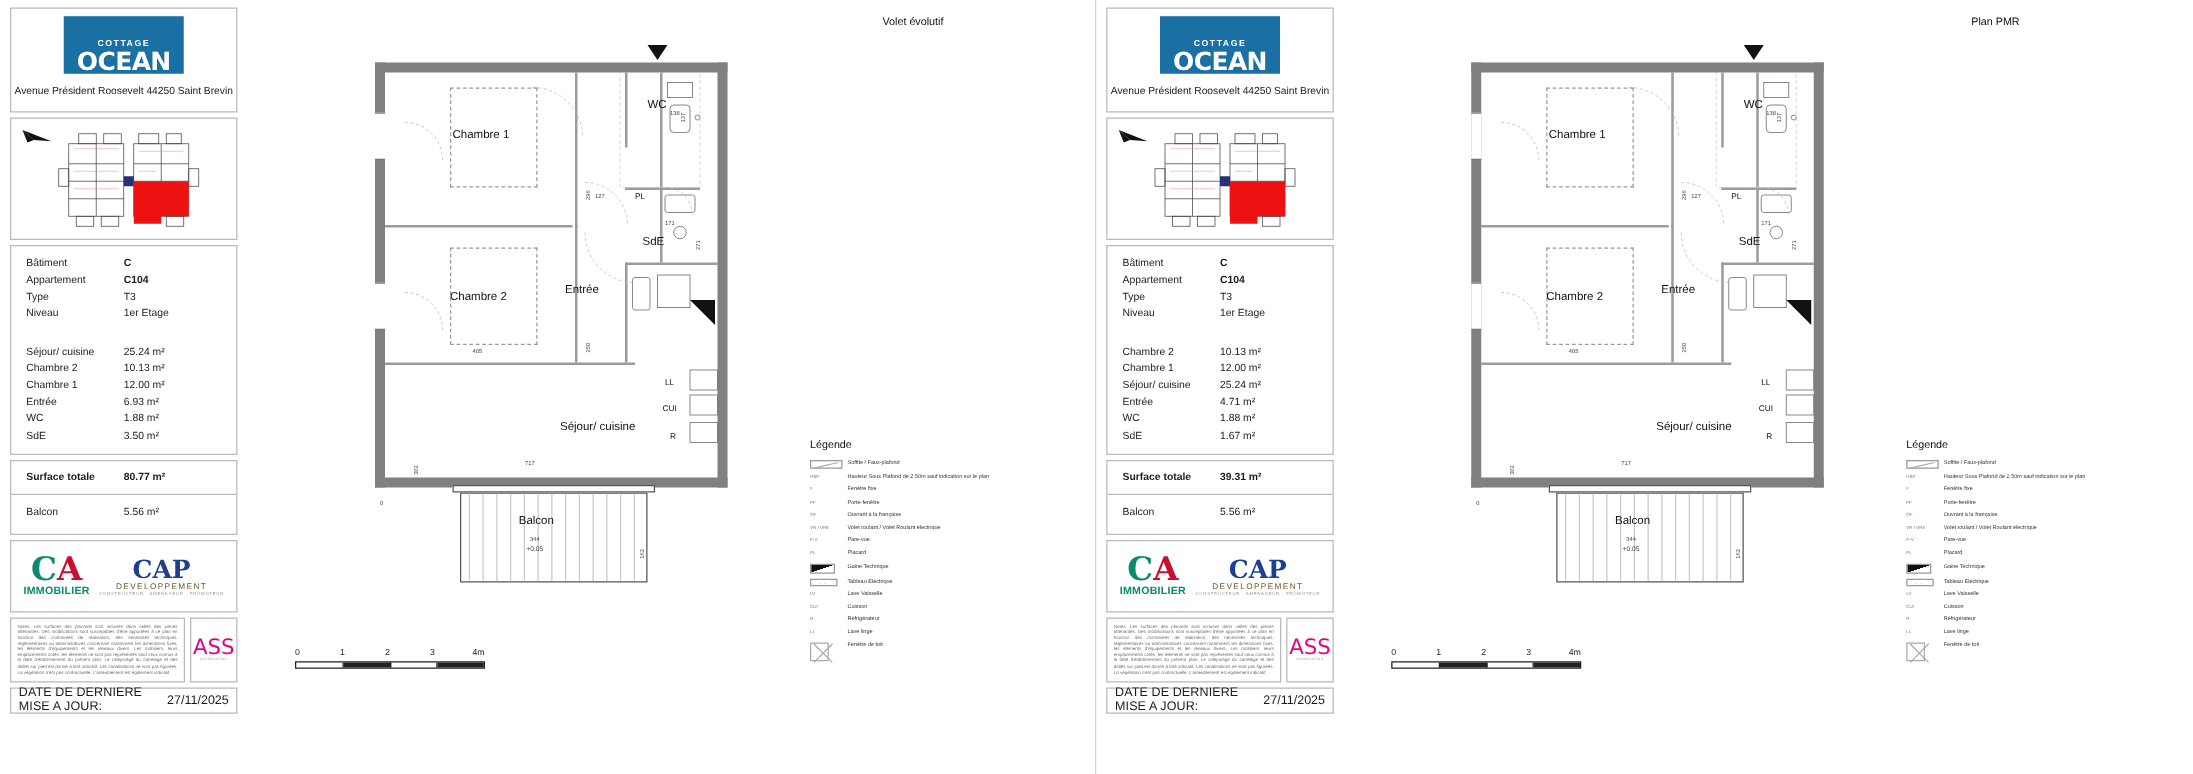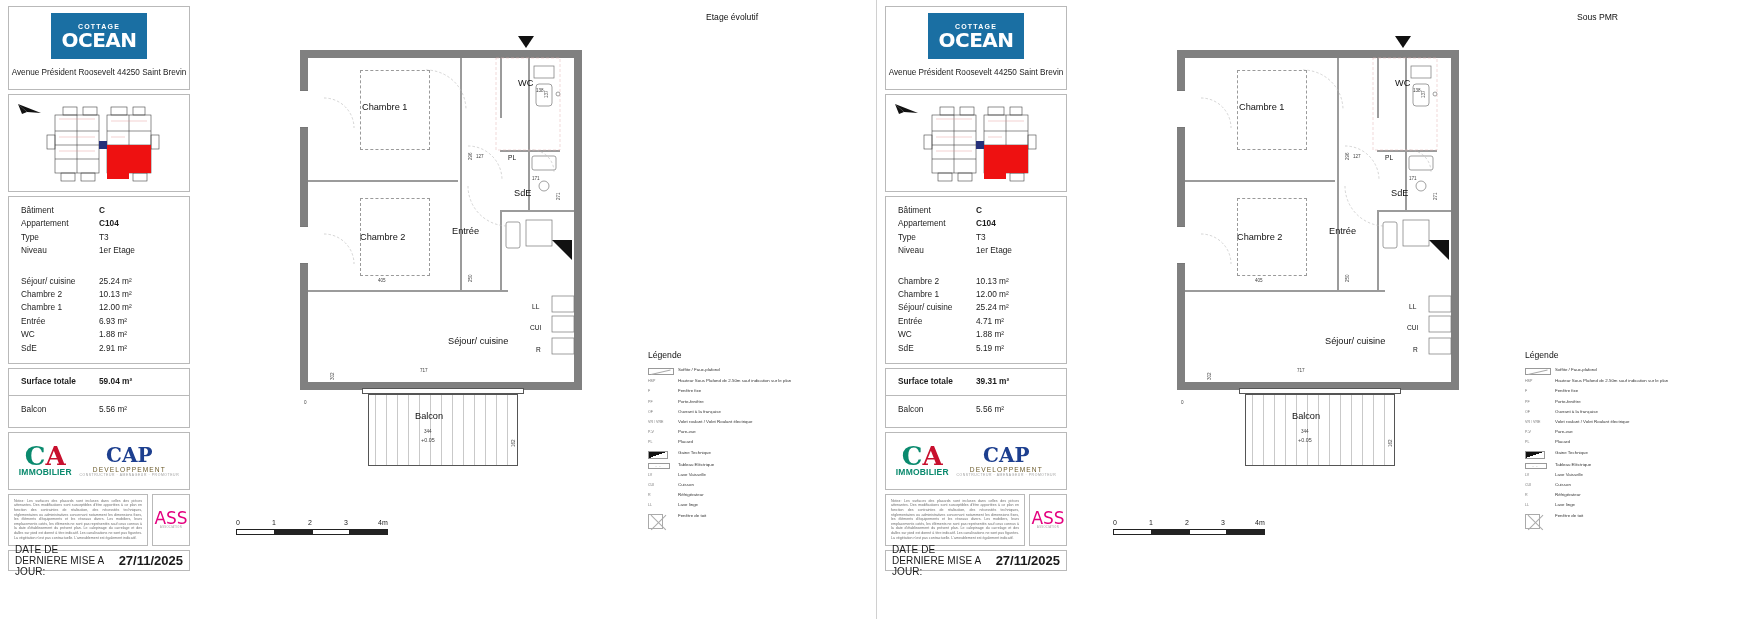--- a/index.html
+++ b/index.html
@@ -12,21 +12,21 @@
   .sheet { position:absolute; top:0; left:0; width:877px; height:619px; }
   .sheet.right { left:877px; }
   .divider { position:absolute; top:0; left:876px; width:1px; height:619px; background:#d0d0d0; }
 
   
   .infocol { position:absolute; left:8px; top:6px; width:182px; }
   .box { border:1px solid #b9b9b9; background:#fff; margin-bottom:4px; }
 
   .logo-box { height:84px; display:flex; flex-direction:column; align-items:center; justify-content:flex-start; padding-top:6px; }
   .logo-ocean { width:96px; height:46px; background:#1a6fa3; display:flex; flex-direction:column;
-                align-items:center; justify-content:center; line-height:1; }
+                align-items:center; justify-content:flex-end; line-height:1; }
   .logo-ocean .l1 { color:#fff; font-size:7px; font-weight:bold; letter-spacing:1.2px; }
   .logo-ocean .l2 { color:#fff; font-size:20px; font-weight:bold; letter-spacing:-0.5px;
                     font-family:"DejaVu Sans", sans-serif; }
   .addr { font-size:8.2px; text-align:center; width:100%; padding-top:9px; color:#222; }
 
   .map-box { height:98px; position:relative; overflow:hidden; }
   .north { position:absolute; left:8px; top:7px; width:26px; height:14px; }
   .minimap { position:absolute; left:28px; top:6px; width:132px; height:86px; }
 
   .table-box { padding:7px 0 8px 0; }
@@ -52,21 +52,21 @@
   .notice-wrap { display:flex; gap:4px; }
   .notice { flex:1; border:1px solid #b9b9b9; padding:4px 5px; font-size:3.6px; line-height:4.6px;
             color:#6d6d6d; text-align:justify; height:52px; overflow:hidden; }
   .asso { width:38px; border:1px solid #b9b9b9; display:flex; flex-direction:column;
           align-items:center; justify-content:center; height:52px; }
   .asso .g { font-size:17px; color:#e4007f; font-family:"DejaVu Sans", sans-serif; line-height:16px; }
   .asso .s { font-size:2.6px; color:#999; letter-spacing:.4px; }
 
   .date-box { height:21px; display:flex; align-items:center; padding:0 6px; gap:6px; margin-top:4px;}
   .date-box .lbl { font-size:10px; letter-spacing:.1px; }
-  .date-box .val { font-size:13px;font-weight:bold; }
+  .date-box .val { font-size:10px; }
 
   
   .plan-title { position:absolute; font-size:8.6px; color:#111; }
 
   
   .plan { position:absolute; }
   .plan .wall  { position:absolute; background:#808080; }
   .plan .lbl   { position:absolute; font-size:9.2px; color:#111; white-space:nowrap; }
   .plan .lbl.sm{ font-size:6.6px; }
   .plan .dim   { position:absolute; font-size:4.6px; color:#444; white-space:nowrap; }
@@ -196,29 +196,29 @@
           <div class="row">
        <span class="k">Entrée</span>
        <span class="v">6.93 m²</span>
      </div>
           <div class="row">
        <span class="k">WC</span>
        <span class="v">1.88 m²</span>
      </div>
           <div class="row">
        <span class="k">SdE</span>
-       <span class="v">2.91 m²</span>
+       <span class="v">3.50 m²</span>
      </div>
         </div>
     </div>
 
     <div class="box totals-box">
       <div class="row bold">
           <span class="k total-k">Surface totale</span>
-          <span class="v total-v">59.04 m²</span>
+          <span class="v total-v">80.77 m²</span>
         </div>
       <div class="hr"></div>
       <div class="row">
           <span class="k balc-k">Balcon</span>
           <span class="v balc-v">5.56 m²</span>
         </div>
     </div>
 
     <div class="box partners">
       <div class="ca">
@@ -239,21 +239,21 @@
         <div class="s">ASSOCIATION</div>
       </div>
     </div>
 
     <div class="box date-box">
       <span class="lbl">DATE DE DERNIERE MISE A JOUR:</span>
       <span class="val">27/11/2025</span>
     </div>
   </div>
 
-  <div class="plan-title title-slot" style="top: 12px; left: 706px;">Etage évolutif</div>
+  <div class="plan-title title-slot" style="top: 12px; left: 706px;">Volet évolutif</div>
 
   <div class="plan drawing" style="left: 288px; top: 40px; width: 310px; height: 440px;">
       <div class="wall" style="left:12px;top:10px;width:282px;height:8px"></div>
       <div class="wall" style="left:12px;top:10px;width:8px;height:340px"></div>
       <div class="wall" style="left:12px;top:342px;width:282px;height:8px"></div>
       <div class="wall" style="left:286px;top:10px;width:8px;height:340px"></div>
       <div style="position:absolute;left:12px;top:50px;width:8px;height:38px;background:#fff;border-top:1px solid #777;border-bottom:1px solid #777"></div>
       <div style="position:absolute;left:12px;top:186px;width:8px;height:38px;background:#fff;border-top:1px solid #777;border-bottom:1px solid #777"></div>
       <div class="gline" style="left:20px;top:140px;width:150px;height:1.6px"></div>
       <div class="gline" style="left:172px;top:18px;width:1.6px;height:124px"></div>
@@ -505,21 +505,21 @@
           <div class="row">
        <span class="k">Entrée</span>
        <span class="v">4.71 m²</span>
      </div>
           <div class="row">
        <span class="k">WC</span>
        <span class="v">1.88 m²</span>
      </div>
           <div class="row">
        <span class="k">SdE</span>
-       <span class="v">5.19 m²</span>
+       <span class="v">1.67 m²</span>
      </div>
         </div>
     </div>
 
     <div class="box totals-box">
       <div class="row bold">
           <span class="k total-k">Surface totale</span>
           <span class="v total-v">39.31 m²</span>
         </div>
       <div class="hr"></div>
@@ -548,21 +548,21 @@
         <div class="s">ASSOCIATION</div>
       </div>
     </div>
 
     <div class="box date-box">
       <span class="lbl">DATE DE DERNIERE MISE A JOUR:</span>
       <span class="val">27/11/2025</span>
     </div>
   </div>
 
-  <div class="plan-title title-slot" style="top: 12px; left: 700px;">Sous PMR</div>
+  <div class="plan-title title-slot" style="top: 12px; left: 700px;">Plan PMR</div>
 
   <div class="plan drawing" style="left: 288px; top: 40px; width: 310px; height: 440px;">
       <div class="wall" style="left:12px;top:10px;width:282px;height:8px"></div>
       <div class="wall" style="left:12px;top:10px;width:8px;height:340px"></div>
       <div class="wall" style="left:12px;top:342px;width:282px;height:8px"></div>
       <div class="wall" style="left:286px;top:10px;width:8px;height:340px"></div>
       <div style="position:absolute;left:12px;top:50px;width:8px;height:38px;background:#fff;border-top:1px solid #777;border-bottom:1px solid #777"></div>
       <div style="position:absolute;left:12px;top:186px;width:8px;height:38px;background:#fff;border-top:1px solid #777;border-bottom:1px solid #777"></div>
       <div class="gline" style="left:20px;top:140px;width:150px;height:1.6px"></div>
       <div class="gline" style="left:172px;top:18px;width:1.6px;height:124px"></div>

